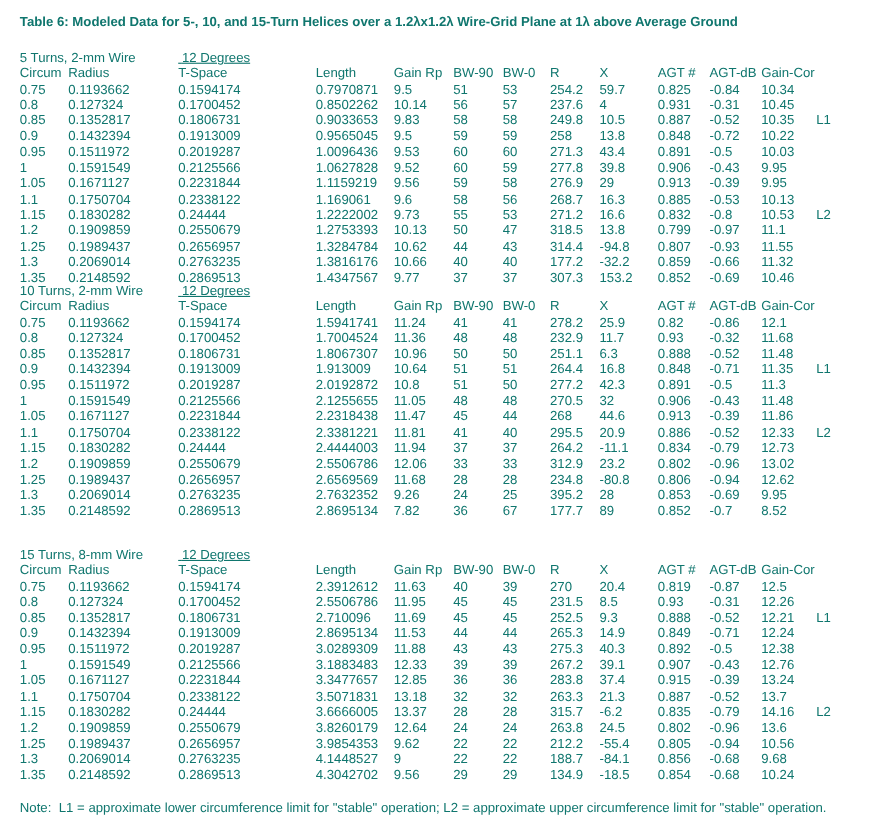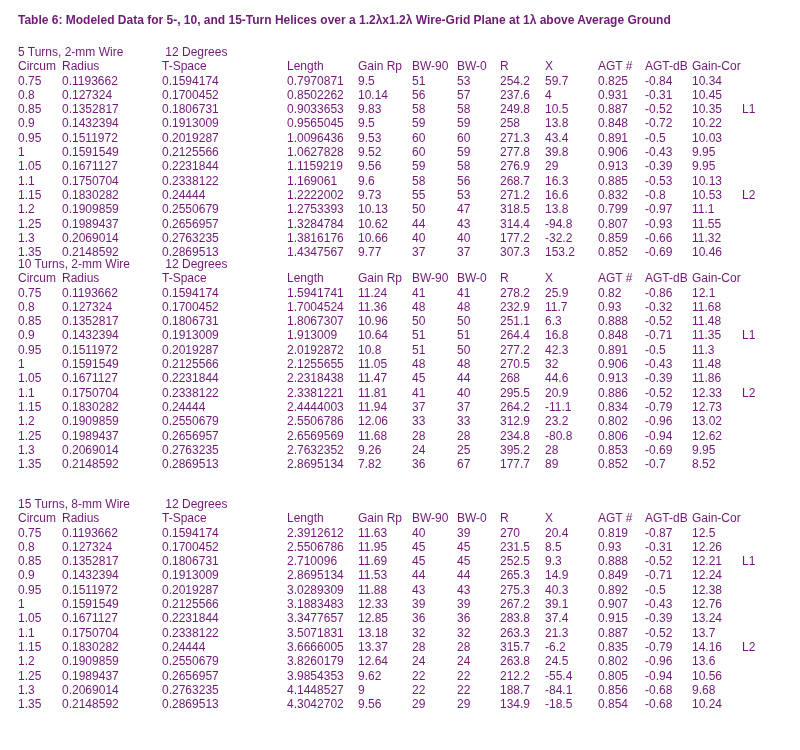--- a/index.html
+++ b/index.html
@@ -1,21 +1,21 @@
 <!DOCTYPE html>
 <html><head>
 <meta charset="utf-8">
 <style>
   html,body{margin:0;padding:0;background:#fff;}
   #page{position:relative;width:800px;height:750px;background:#ffffff;
-        font-family:"Liberation Sans",sans-serif;font-size:12px;color:#701a75;overflow:hidden;}
+        font-family:"Liberation Sans",sans-serif;font-size:12px;color:#0f766e;overflow:hidden;}
   #title{position:absolute;left:18px;top:13px;font-weight:bold;white-space:nowrap;}
   .section{position:absolute;left:18px;right:0;}
   #sec0{top:45px;} #sec1{top:257px;} #sec2{top:497px;}
-  .row{height:14.3px;line-height:14.3px;white-space:nowrap;}
+  .row{height:14.3px;line-height:14.3px;white-space:nowrap;text-decoration:underline;}
   .c{display:inline-block;white-space:nowrap;vertical-align:top;}
   .c0{width:44px}.c1{width:100px}.c2{width:125px}.c3{width:71px}.c4{width:54px}
   .c5{width:45px}.c6{width:43px}.c7{width:45px}.c8{width:53px}.c9{width:47px}
   .c10{width:47px}.c11{width:50px}.c12{width:40px}
   .head-label{display:inline-block;width:144px;}
   #note{position:absolute;left:18px;top:727px;white-space:pre;}
 </style>
 </head>
 <body>
 
@@ -84,13 +84,14 @@
         <div class="row"><span class="c c0">1.05</span><span class="c c1">0.1671127</span><span class="c c2">0.2231844</span><span class="c c3">3.3477657</span><span class="c c4">12.85</span><span class="c c5">36</span><span class="c c6">36</span><span class="c c7">283.8</span><span class="c c8">37.4</span><span class="c c9">0.915</span><span class="c c10">-0.39</span><span class="c c11">13.24</span><span class="c c12"></span></div>
         <div class="row"><span class="c c0">1.1</span><span class="c c1">0.1750704</span><span class="c c2">0.2338122</span><span class="c c3">3.5071831</span><span class="c c4">13.18</span><span class="c c5">32</span><span class="c c6">32</span><span class="c c7">263.3</span><span class="c c8">21.3</span><span class="c c9">0.887</span><span class="c c10">-0.52</span><span class="c c11">13.7</span><span class="c c12"></span></div>
         <div class="row"><span class="c c0">1.15</span><span class="c c1">0.1830282</span><span class="c c2">0.24444</span><span class="c c3">3.6666005</span><span class="c c4">13.37</span><span class="c c5">28</span><span class="c c6">28</span><span class="c c7">315.7</span><span class="c c8">-6.2</span><span class="c c9">0.835</span><span class="c c10">-0.79</span><span class="c c11">14.16</span><span class="c c12">L2</span></div>
         <div class="row"><span class="c c0">1.2</span><span class="c c1">0.1909859</span><span class="c c2">0.2550679</span><span class="c c3">3.8260179</span><span class="c c4">12.64</span><span class="c c5">24</span><span class="c c6">24</span><span class="c c7">263.8</span><span class="c c8">24.5</span><span class="c c9">0.802</span><span class="c c10">-0.96</span><span class="c c11">13.6</span><span class="c c12"></span></div>
         <div class="row"><span class="c c0">1.25</span><span class="c c1">0.1989437</span><span class="c c2">0.2656957</span><span class="c c3">3.9854353</span><span class="c c4">9.62</span><span class="c c5">22</span><span class="c c6">22</span><span class="c c7">212.2</span><span class="c c8">-55.4</span><span class="c c9">0.805</span><span class="c c10">-0.94</span><span class="c c11">10.56</span><span class="c c12"></span></div>
         <div class="row"><span class="c c0">1.3</span><span class="c c1">0.2069014</span><span class="c c2">0.2763235</span><span class="c c3">4.1448527</span><span class="c c4">9</span><span class="c c5">22</span><span class="c c6">22</span><span class="c c7">188.7</span><span class="c c8">-84.1</span><span class="c c9">0.856</span><span class="c c10">-0.68</span><span class="c c11">9.68</span><span class="c c12"></span></div>
         <div class="row"><span class="c c0">1.35</span><span class="c c1">0.2148592</span><span class="c c2">0.2869513</span><span class="c c3">4.3042702</span><span class="c c4">9.56</span><span class="c c5">29</span><span class="c c6">29</span><span class="c c7">134.9</span><span class="c c8">-18.5</span><span class="c c9">0.854</span><span class="c c10">-0.68</span><span class="c c11">10.24</span><span class="c c12"></span></div>
       </div>
   </div>
 
+  <div id="note">Note:  L1 = approximate lower circumference limit for "stable" operation; L2 = approximate upper circumference limit for "stable" operation.</div>
 </div>
 
 </body></html>

